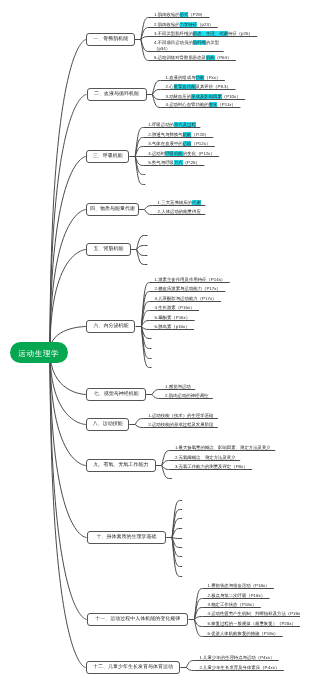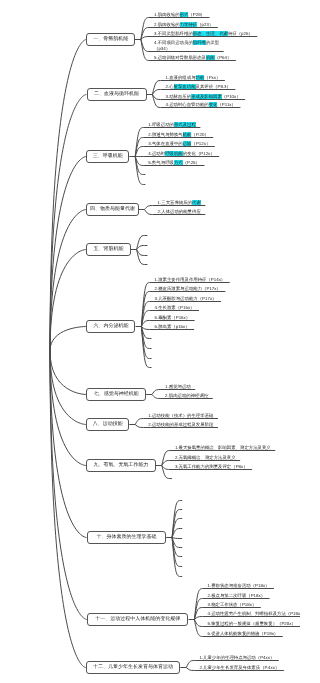--- a/index.html
+++ b/index.html
@@ -95,20 +95,23 @@
       <path d="M 161.8 465.5 C 164.63500000000002 468.9, 165.44500000000002 469.5, 169.9 469.5 L 252.103125 469.5" fill="none" stroke="#4a4a4a" stroke-width="1" stroke-linecap="butt"></path>
       <path d="M 194.4 619.5 C 197.235 593.15, 198.04500000000002 588.5, 202.5 588.5 L 273.96875 588.5" fill="none" stroke="#4a4a4a" stroke-width="1" stroke-linecap="butt"></path>
       <path d="M 194.4 619.5 C 197.235 601.65, 198.04500000000002 598.5, 202.5 598.5 L 269.578125 598.5" fill="none" stroke="#4a4a4a" stroke-width="1" stroke-linecap="butt"></path>
       <path d="M 194.4 619.5 C 197.235 609.3, 198.04500000000002 607.5, 202.5 607.5 L 260.796875 607.5" fill="none" stroke="#4a4a4a" stroke-width="1" stroke-linecap="butt"></path>
       <path d="M 194.4 619.5 C 197.235 616.95, 198.04500000000002 616.5, 202.5 616.5 L 309.09375 616.5" fill="none" stroke="#4a4a4a" stroke-width="1" stroke-linecap="butt"></path>
       <path d="M 194.4 619.5 C 197.235 625.45, 198.04500000000002 626.5, 202.5 626.5 L 300.3125 626.5" fill="none" stroke="#4a4a4a" stroke-width="1" stroke-linecap="butt"></path>
       <path d="M 194.4 619.5 C 197.235 633.95, 198.04500000000002 636.5, 202.5 636.5 L 282.75 636.5" fill="none" stroke="#4a4a4a" stroke-width="1" stroke-linecap="butt"></path>
       <path d="M 186.3 667.5 C 189.13500000000002 661.55, 189.94500000000002 660.5, 194.4 660.5 L 278.80625 660.5" fill="none" stroke="#4a4a4a" stroke-width="1" stroke-linecap="butt"></path>
       <path d="M 186.3 667.5 C 189.13500000000002 670.05, 189.94500000000002 670.5, 194.4 670.5 L 283.8375 670.5" fill="none" stroke="#4a4a4a" stroke-width="1" stroke-linecap="butt"></path>
     </svg>
+<div class="root-node" style="left: 9.5px; top: 342px; width: 58px; height: 20.5px; background: rgb(5, 167, 80); color: rgb(255, 255, 255);">
+      <span>运动生理学</span>
+    </div>
     <div class="bnode" style="left: 86.3px; top: 32.9px; width: 48.7px; height: 13.2px; border-color: rgb(85, 85, 85); color: rgb(34, 34, 34);">
       <span>一、骨骼肌机能</span>
     </div>
     <div class="leaf" style="left: 154px; top: 11.6px;"><span>1.肌肉收缩的</span><span class="hl" style="background: rgb(31, 227, 242);">形式</span><span>（P29）</span></div>
     <div class="leaf" style="left: 154px; top: 21.6px;"><span>2.肌肉收缩的</span><span class="hl" style="background: rgb(31, 227, 242);">力学特征</span><span>（p23）</span></div>
     <div class="leaf" style="left: 154px; top: 30.6px;"><span>3.不同类型肌纤维的</span><span class="hl" style="background: rgb(31, 227, 242);">形态、生理、代谢</span><span>特征（p26）</span></div>
     <div class="leaf" style="left: 154px; top: 40.1px;"><span>4.不同项目运动员的</span><span class="hl" style="background: rgb(31, 227, 242);">肌纤维</span><span>的类型</span><br><span>（p34）</span></div>
     <div class="leaf" style="left: 154px; top: 54.6px;"><span>5.运动训练对骨骼肌形态及</span><span class="hl" style="background: rgb(31, 227, 242);">机能</span><span>（P64）</span></div>
     <div class="bnode" style="left: 86.5px; top: 87.9px; width: 60px; height: 13.2px; border-color: rgb(85, 85, 85); color: rgb(34, 34, 34);">
       <span>二、血液与循环机能</span>

